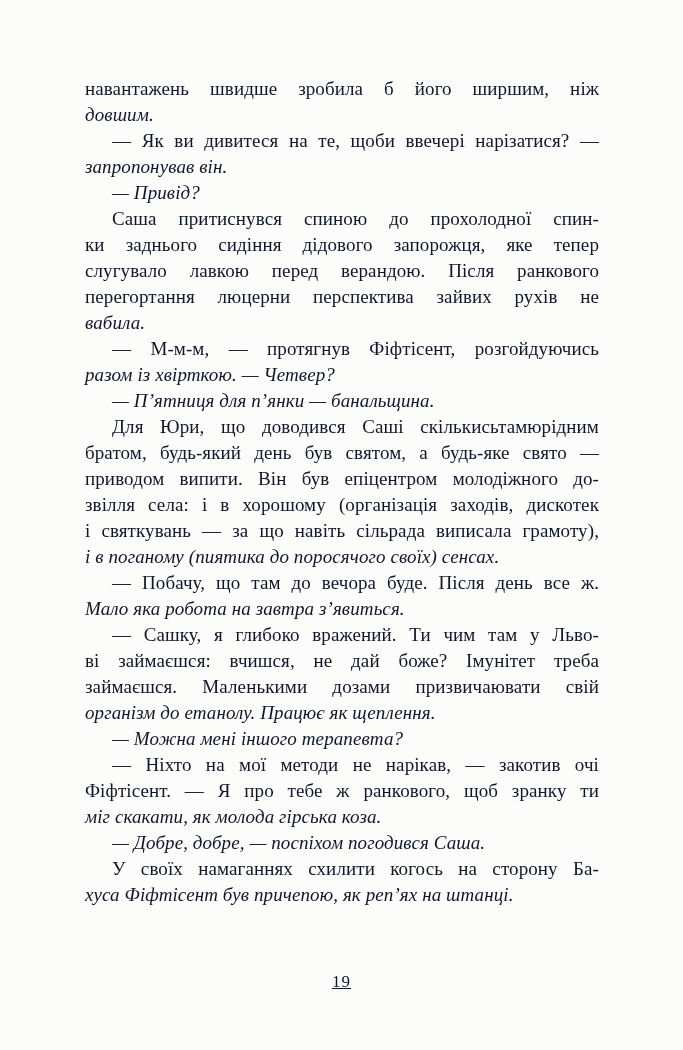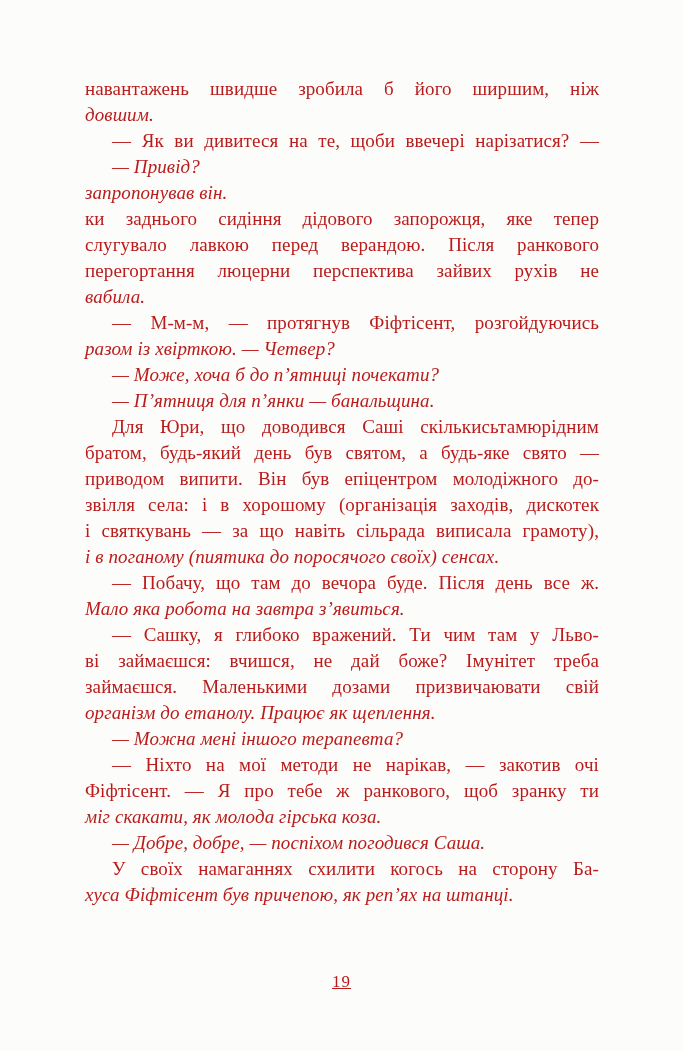--- a/index.html
+++ b/index.html
@@ -46,34 +46,34 @@
     width: 683px;
     text-align: center;
     font-size: 17px;
     letter-spacing: 1px;
     text-decoration: underline;
   }
 </style>
 </head>
 <body style="background: rgb(252, 252, 250);">
 
-<div class="book-page" style="color: #b91c1c; border-radius: 32px;">
+<div class="book-page" style="color: #0f172a; border-radius: 32px;">
   <div class="page-text">
       <div class="line">навантажень швидше зробила б його ширшим, ніж</div>
       <div class="line last">довшим.</div>
       <div class="line indent">— Як ви дивитеся на те, щоби ввечері нарізатися? —</div>
+      <div class="line last">запропонував він.</div>
       <div class="line last indent">— Привід?</div>
-      <div class="line last">запропонував він.</div>
+      <div class="line indent">Саша притиснувся спиною до прохолодної спин-</div>
       <div class="line">ки заднього сидіння дідового запорожця, яке тепер</div>
       <div class="line">слугувало лавкою перед верандою. Після ранкового</div>
       <div class="line">перегортання люцерни перспектива зайвих рухів не</div>
       <div class="line last">вабила.</div>
       <div class="line indent">— М-м-м, — протягнув Фіфтісент, розгойдуючись</div>
       <div class="line last">разом із хвірткою. — Четвер?</div>
-      <div class="line last indent">— Може, хоча б до п’ятниці почекати?</div>
       <div class="line last indent">— П’ятниця для п’янки — банальщина.</div>
       <div class="line indent">Для Юри, що доводився Саші скількисьтамюрідним</div>
       <div class="line">братом, будь-який день був святом, а будь-яке свято —</div>
       <div class="line">приводом випити. Він був епіцентром молодіжного до-</div>
       <div class="line">звілля села: і в хорошому (організація заходів, дискотек</div>
       <div class="line">і святкувань — за що навіть сільрада виписала грамоту),</div>
       <div class="line last">і в поганому (пиятика до поросячого своїх) сенсах.</div>
       <div class="line indent">— Побачу, що там до вечора буде. Після день все ж.</div>
       <div class="line last">Мало яка робота на завтра з’явиться.</div>
       <div class="line indent">— Сашку, я глибоко вражений. Ти чим там у Льво-</div>

